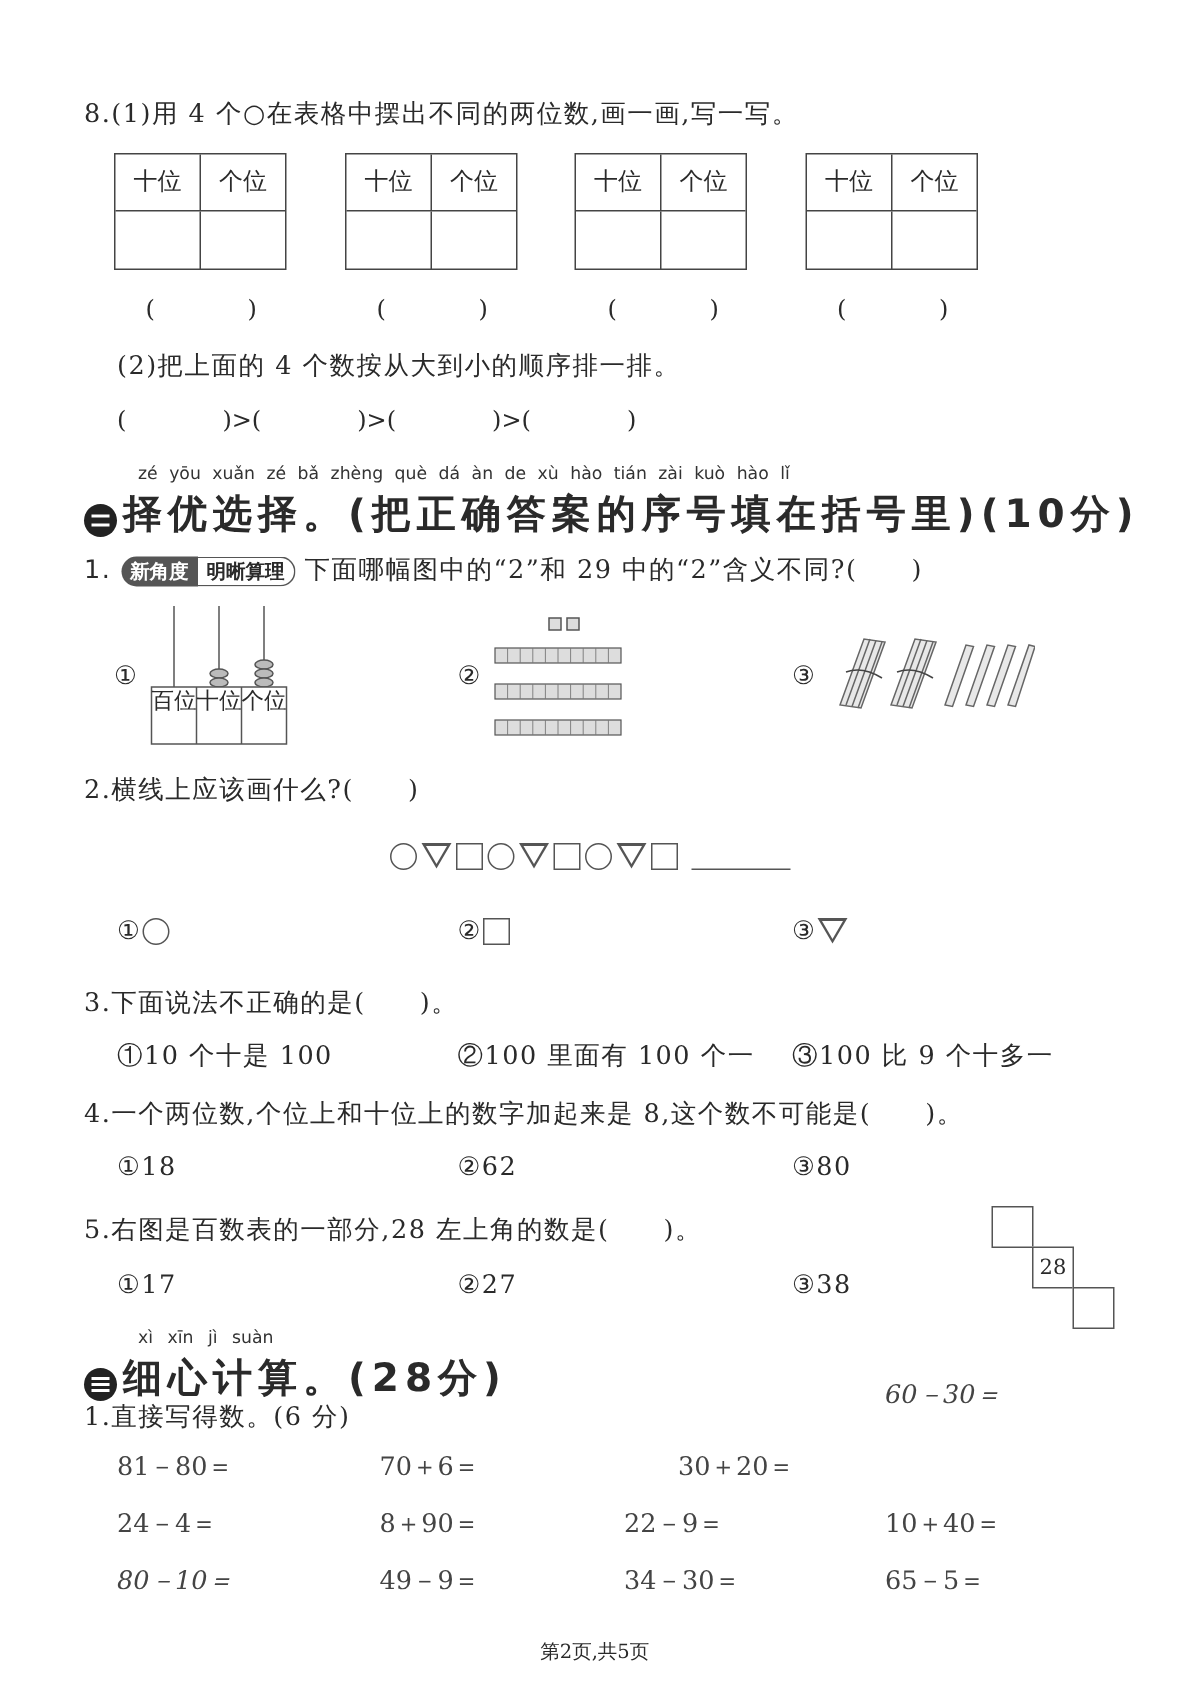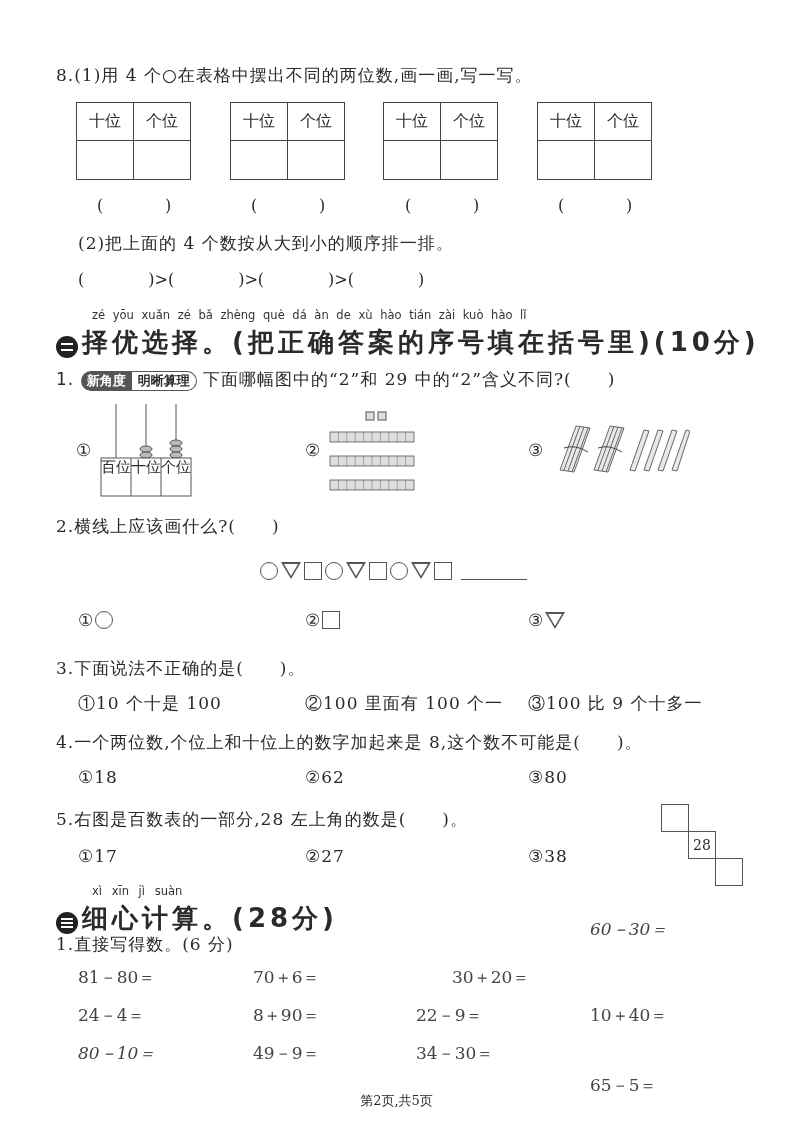--- a/index.html
+++ b/index.html
@@ -216,15 +216,15 @@
 <div class="calc" style="left:590px;top:918px;font-style:italic;">60－30＝</div>
 
 <div class="calc" style="left:78px;top:1004px;">24－4＝</div>
 <div class="calc" style="left:253px;top:1004px;text-align:center;">8＋90＝</div>
 <div class="calc" style="left:416px;top:1004px;">22－9＝</div>
 <div class="calc" style="left:590px;top:1004px;">10＋40＝</div>
 
 <div class="calc" style="left:78px;top:1042px;font-style:italic;">80－10＝</div>
 <div class="calc" style="left:253px;top:1042px;">49－9＝</div>
 <div class="calc" style="left:416px;top:1042px;">34－30＝</div>
-<div class="calc" style="left:590px;top:1042px;margin-top:32px;">65－5＝</div>
+<div class="calc" style="left:590px;top:1042px;">65－5＝</div>
 
 <div class="footer">第2页,共5页</div>
 
 </body></html>

